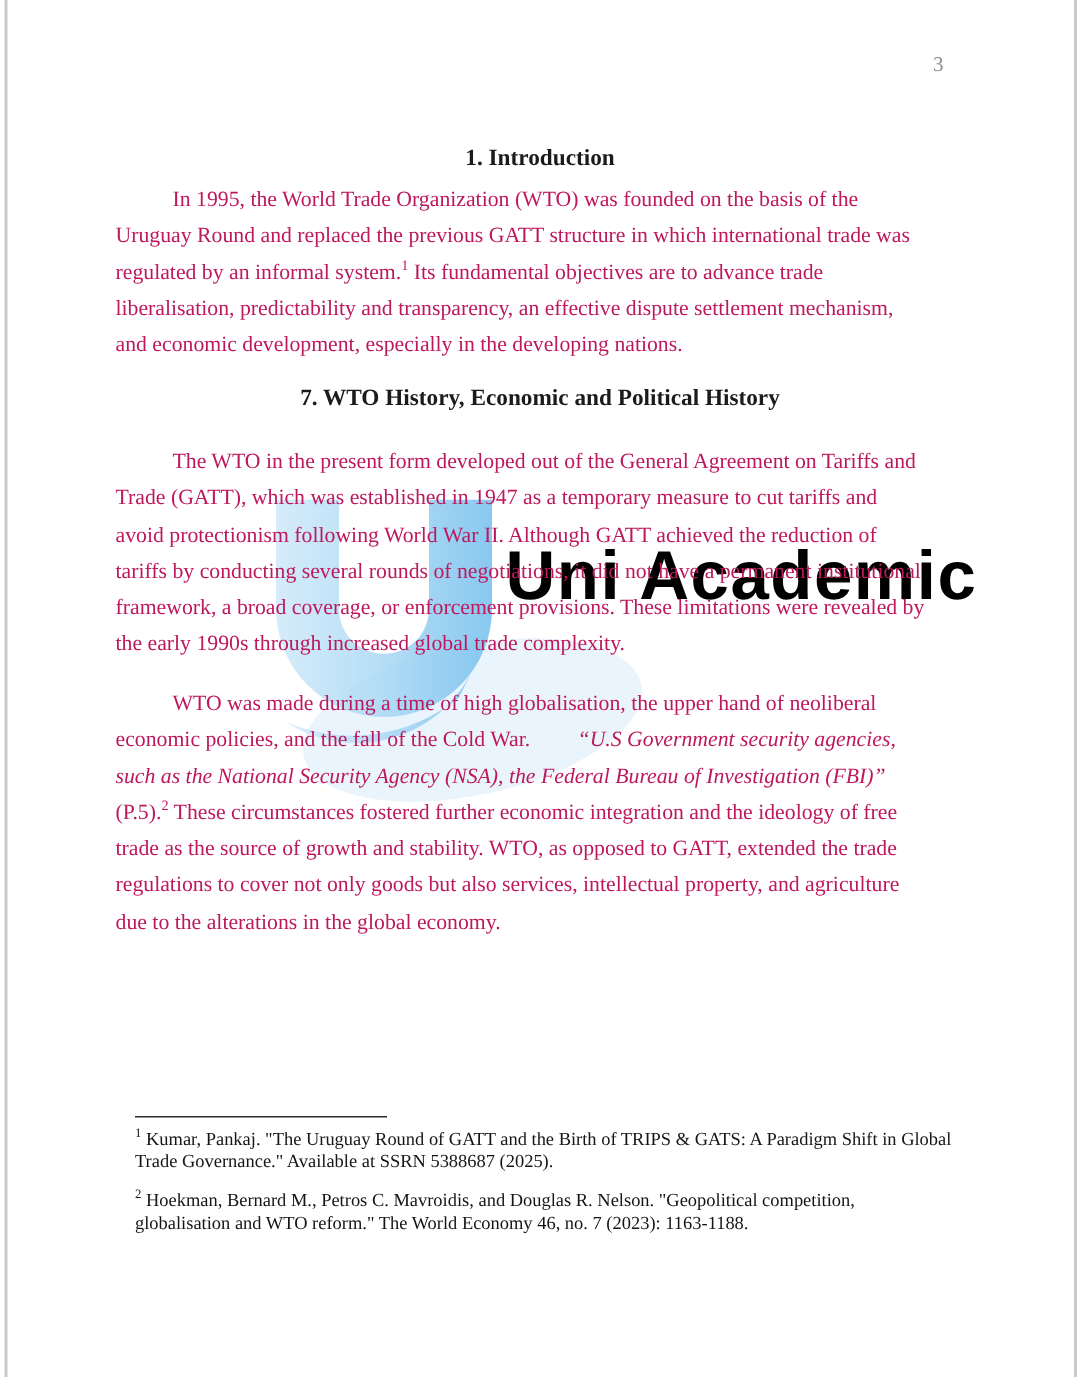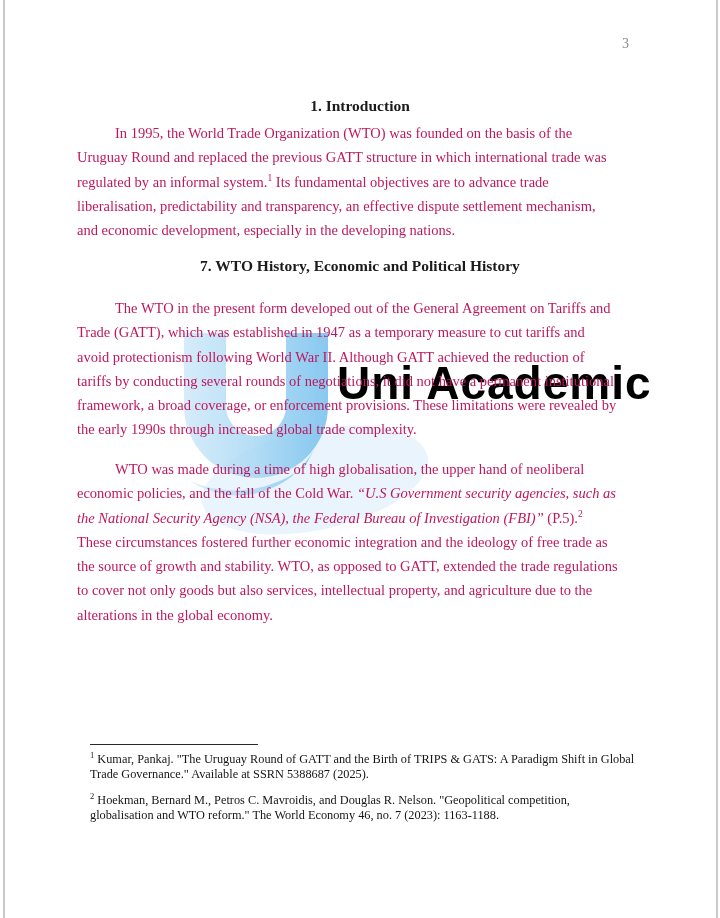--- a/index.html
+++ b/index.html
@@ -62,21 +62,21 @@
     color: #be185d;
   }
   .p1 { top: 121px; }
   .p2 { top: 296px; }
   .p3 { top: 457px; }
   .body-para sup {
     font-size: 9.5px;
     vertical-align: super;
     line-height: 0;
   }
-  .quote-italic { font-style: italic; }
+  .quote-italic { font-style: italic; margin-left: 28px; }
 
   
   .footnote-rule {
     position: absolute; left: 90px; top: 744px;
     width: 168px; height: 0;
     border-top: 1.5px solid #2a2a2a;
   }
   .footnote {
     position: absolute; left: 90px; width: 546px;
     font-size: 12.3px;

